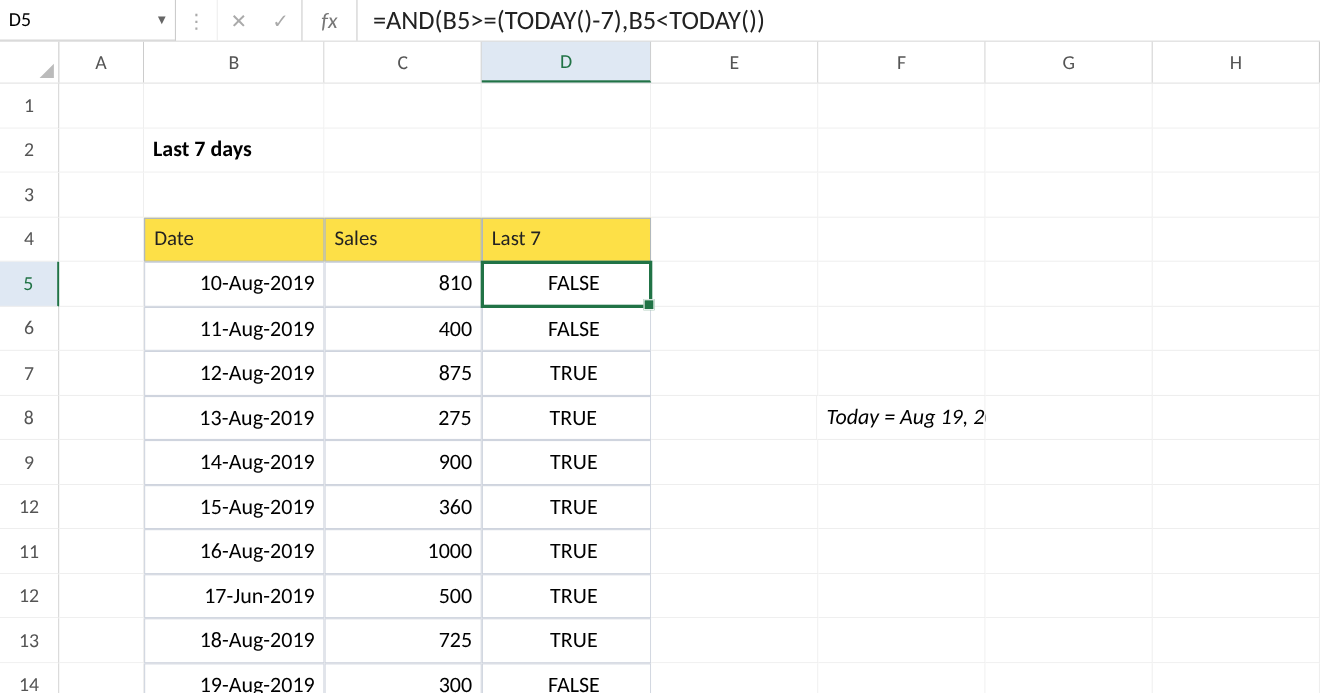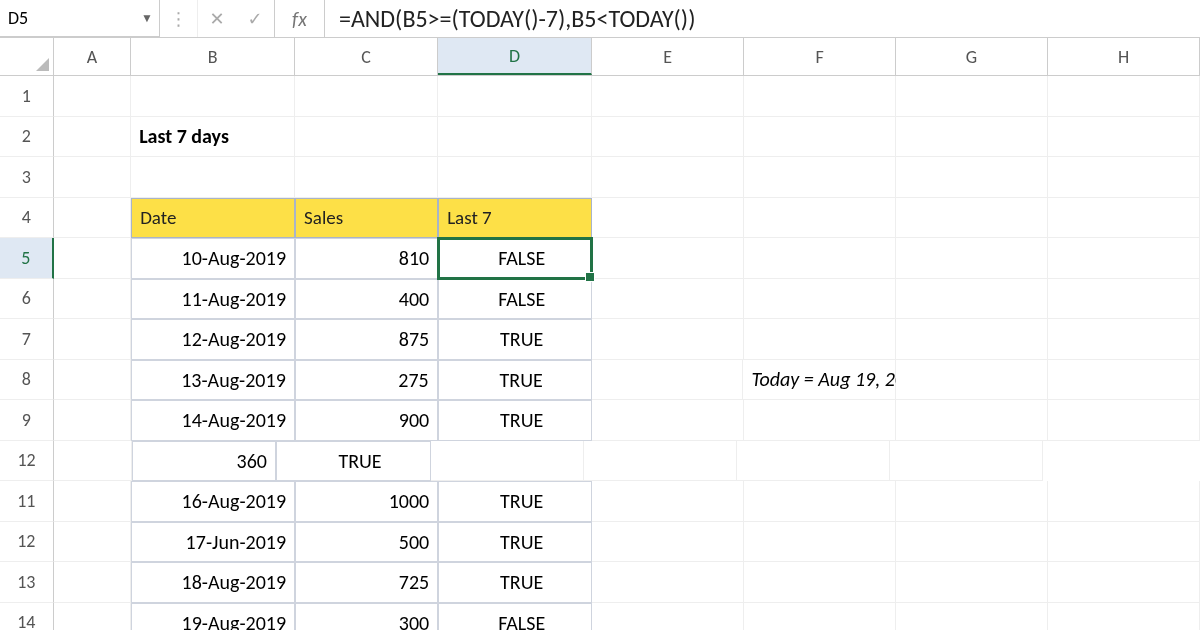--- a/index.html
+++ b/index.html
@@ -320,20 +320,21 @@
     <div class="cell cD tbl-cell ctr">TRUE</div>
     <div class="cell cE"></div>
     <div class="cell cF"></div>
     <div class="cell cG"></div>
     <div class="cell cH"></div>
   </div>
 
   <div class="row">
     <div class="row-header">12</div>
     <div class="cell cA"></div>
+    <div class="cell cB tbl-cell num">15-Aug-2019</div>
     <div class="cell cC tbl-cell num">360</div>
     <div class="cell cD tbl-cell ctr">TRUE</div>
     <div class="cell cE"></div>
     <div class="cell cF"></div>
     <div class="cell cG"></div>
     <div class="cell cH"></div>
   </div>
 
   <div class="row">
     <div class="row-header">11</div>

